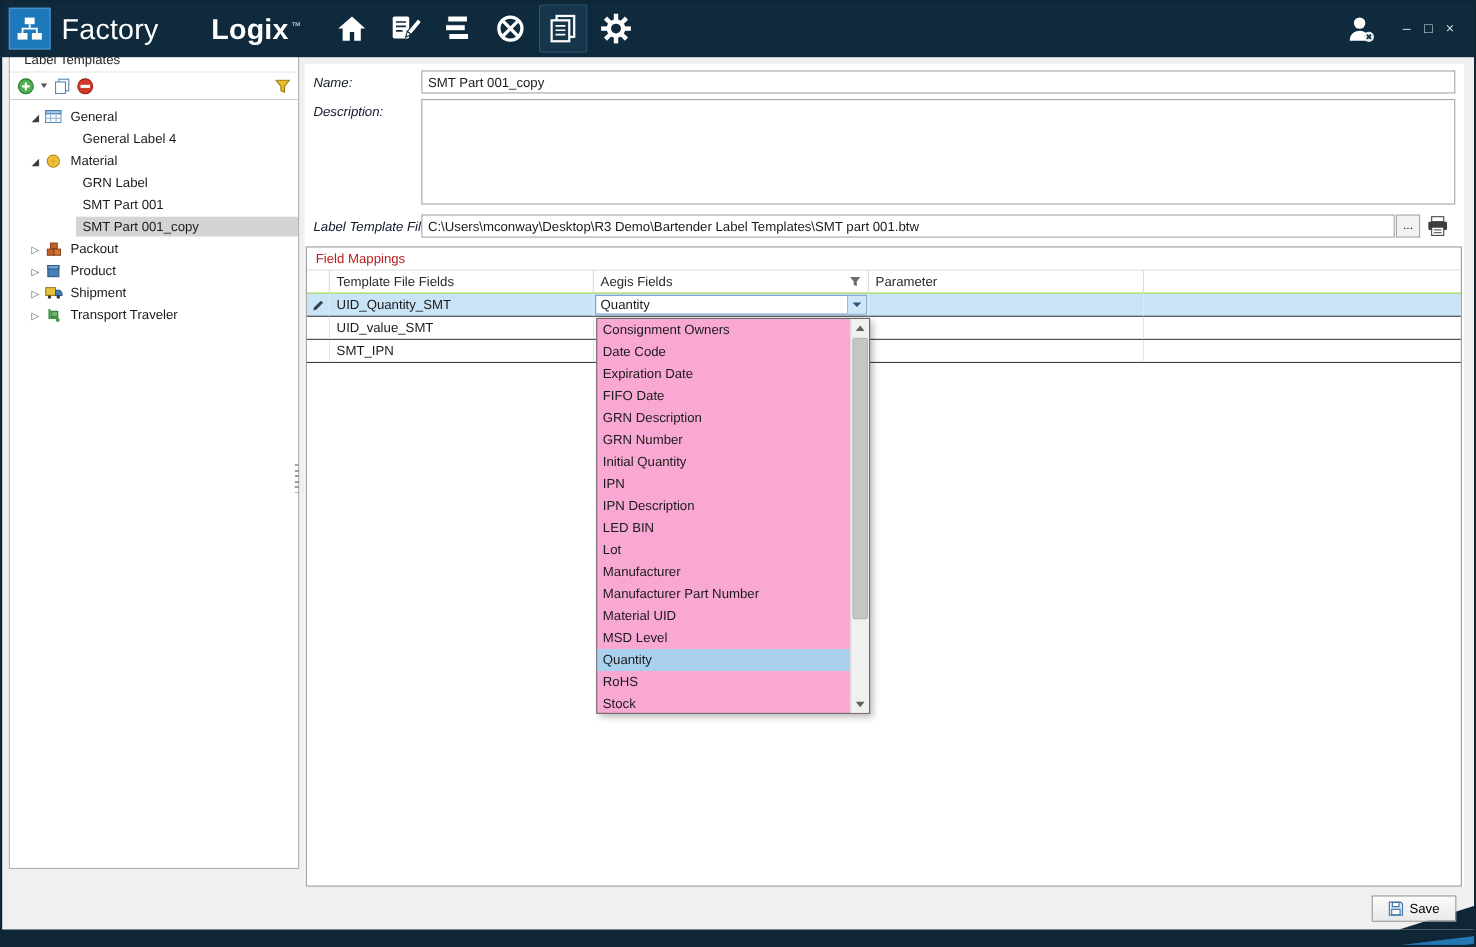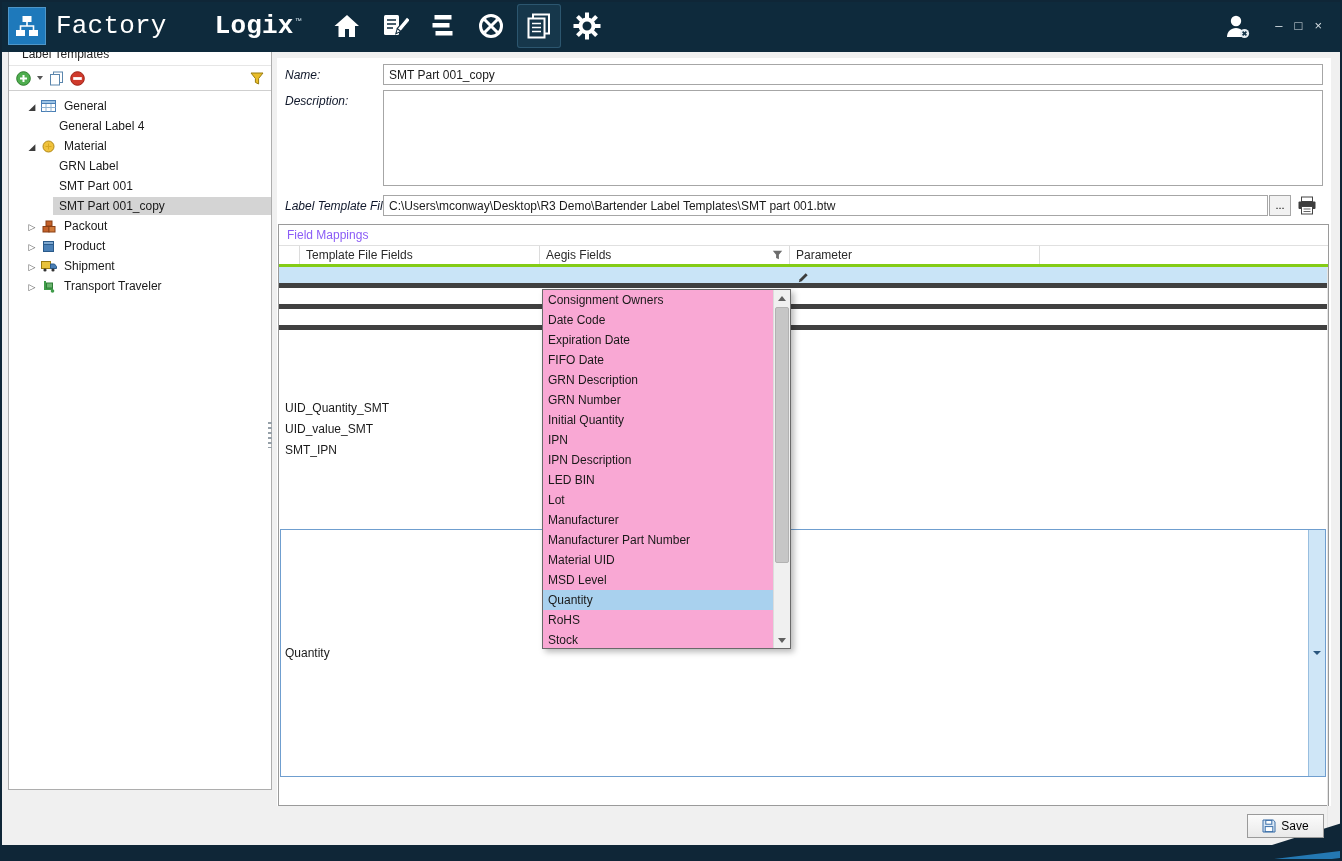--- a/index.html
+++ b/index.html
@@ -13,21 +13,21 @@
   .band-corner{position:absolute;right:0;bottom:16px;width:0;height:0;
                border-bottom:22px solid #0f2637;border-left:70px solid transparent;}
   .band-stripe{position:absolute;right:-6px;bottom:4px;width:220px;height:7px;background:#2478b2;
                transform:rotate(-7deg);transform-origin:right bottom;}
 
   
   .topbar{position:absolute;left:0;top:0;width:1342px;height:52px;background:#0e2a3c;
           display:flex;align-items:center;z-index:5;}
   .logo-box{width:38px;height:38px;margin-left:8px;background:#1e79bb;border:1px solid #4e96c8;
             display:flex;align-items:center;justify-content:center;flex:0 0 38px;}
-  .brand{margin-left:10px;font-size:26px;color:#fff;display:flex;align-items:flex-start;letter-spacing:.2px;font-family:Liberation Mono, monospace;}
+  .brand{margin-left:10px;font-size:26px;color:#fff;display:flex;align-items:flex-start;letter-spacing:.2px;}
   .brand .bold{font-weight:bold;margin-left:48px;}
   .brand .tm{font-size:9px;color:#cfe0ea;align-self:flex-start;margin-top:7px;margin-left:2px;}
   .nav{display:flex;align-items:center;margin-left:22px;height:52px;}
   .nav-item{width:48px;height:52px;display:flex;align-items:center;justify-content:center;cursor:pointer;}
   .nav-item.active{width:44px;height:44px;margin:0 2px;background:#16374b;border-radius:3px;
                    box-shadow:inset 0 0 0 1px #2c566f;}
   .top-right{margin-left:auto;display:flex;align-items:center;padding-right:14px;}
   .user-btn{margin-right:18px;cursor:pointer;display:flex;align-items:center;}
   .win-ctrl{color:#d4dde2;font-size:13px;cursor:pointer;padding:0 6px;line-height:52px;}
 
@@ -37,21 +37,21 @@
   .sb-title{height:22px;line-height:22px;padding-left:13px;color:#222;}
   .sb-toolbar{height:26px;display:flex;align-items:center;padding:0 7px;gap:6px;
               border-top:1px solid #e6e6e6;border-bottom:1px solid #cfcfcf;}
   .caret-down{width:0;height:0;border-left:3.5px solid transparent;border-right:3.5px solid transparent;
               border-top:4px solid #555;}
   .sb-spacer{flex:1;}
   .tbtn{display:flex;align-items:center;cursor:pointer;}
   .tree{padding-top:5px;}
   .trow{height:20px;display:flex;align-items:center;cursor:pointer;white-space:nowrap;}
   .trow.parent{padding-left:16px;}
-  .trow.child{padding-left:44px;}
+  .trow.child{padding-left:60px;}
   .exp{flex:0 0 14px;text-align:center;color:#555;}
   .exp.open::before{content:"◢";font-size:9px;color:#3c3c3c;}
   .exp.closed::before{content:"▷";font-size:9px;}
   .ticon{flex:0 0 19px;display:flex;justify-content:center;align-items:center;}
   .tlabel{flex:1;padding:2px 6px;}
   .trow.selected .tlabel{background:#d4d4d4;}
   .splitter{position:absolute;left:268px;top:422px;width:4px;height:26px;z-index:3;cursor:col-resize;
             background:repeating-linear-gradient(#96a0a8 0 2px,transparent 2px 5px);}
 
   
@@ -66,30 +66,30 @@
   .in-desc{left:383px;top:90px;width:940px;height:96px;resize:none;padding:3px 5px;}
   .in-file{left:383px;top:195px;width:885px;height:21px;}
   .btn-browse{position:absolute;left:1269px;top:195px;width:22px;height:21px;z-index:2;
               border:1px solid #a6a6a6;background:#f2f2f2;font-size:11px;line-height:17px;
               text-align:center;cursor:pointer;}
   .btn-print{position:absolute;left:1297px;top:196px;z-index:2;cursor:pointer;background:none;border:none;}
 
   
   .group{position:absolute;left:278px;top:224px;width:1051px;height:582px;z-index:2;
          border:1px solid #9a9a9a;background:#fff;}
-  .group-title{height:21px;line-height:21px;padding-left:8px;border-bottom:1px solid #e0e0e0;color:#8b5cf6;}
-  .thead{display:flex;height:21px;border-bottom:3px solid #84cc16;color:#2a2a2a;}
+  .group-title{height:21px;line-height:21px;padding-left:8px;border-bottom:1px solid #e0e0e0;color:#b91c1c;}
+  .thead{display:flex;height:21px;border-bottom:1px solid #84cc16;color:#2a2a2a;}
   .th{padding:0 6px;border-right:1px solid #dcdcdc;display:flex;align-items:center;gap:4px;}
   .th.c2{justify-content:space-between;}
   .c0{flex:0 0 21px;}
   .c1{flex:0 0 240px;}
   .c2{flex:0 0 250px;}
   .c3{flex:0 0 250px;}
   .c4{flex:1;border-right:none !important;}
-  .trow-m{display:flex;height:21px;border-bottom:5px solid #404040;flex-direction:column;}
+  .trow-m{display:flex;height:21px;border-bottom:1px solid #404040;}
   .td{padding:0 6px;border-right:1px solid #e6e6e6;display:flex;align-items:center;overflow:hidden;}
   .td.c0{padding:0;justify-content:center;}
   .trow-m.sel{background:#c9e4f7;}
   .td.combo-cell{padding:1px;}
   .combo{flex:1;height:100%;display:flex;align-items:center;border:1px solid #6f9ecf;background:#fff;}
   .combo .cv{flex:1;padding-left:4px;}
   .combo .cbtn{width:17px;align-self:stretch;border-left:1px solid #98bedf;background:#cfe6f7;
                display:flex;align-items:center;justify-content:center;cursor:pointer;}
   .combo .car{width:0;height:0;border-left:4px solid transparent;border-right:4px solid transparent;
               border-top:4px solid #2a567e;}

